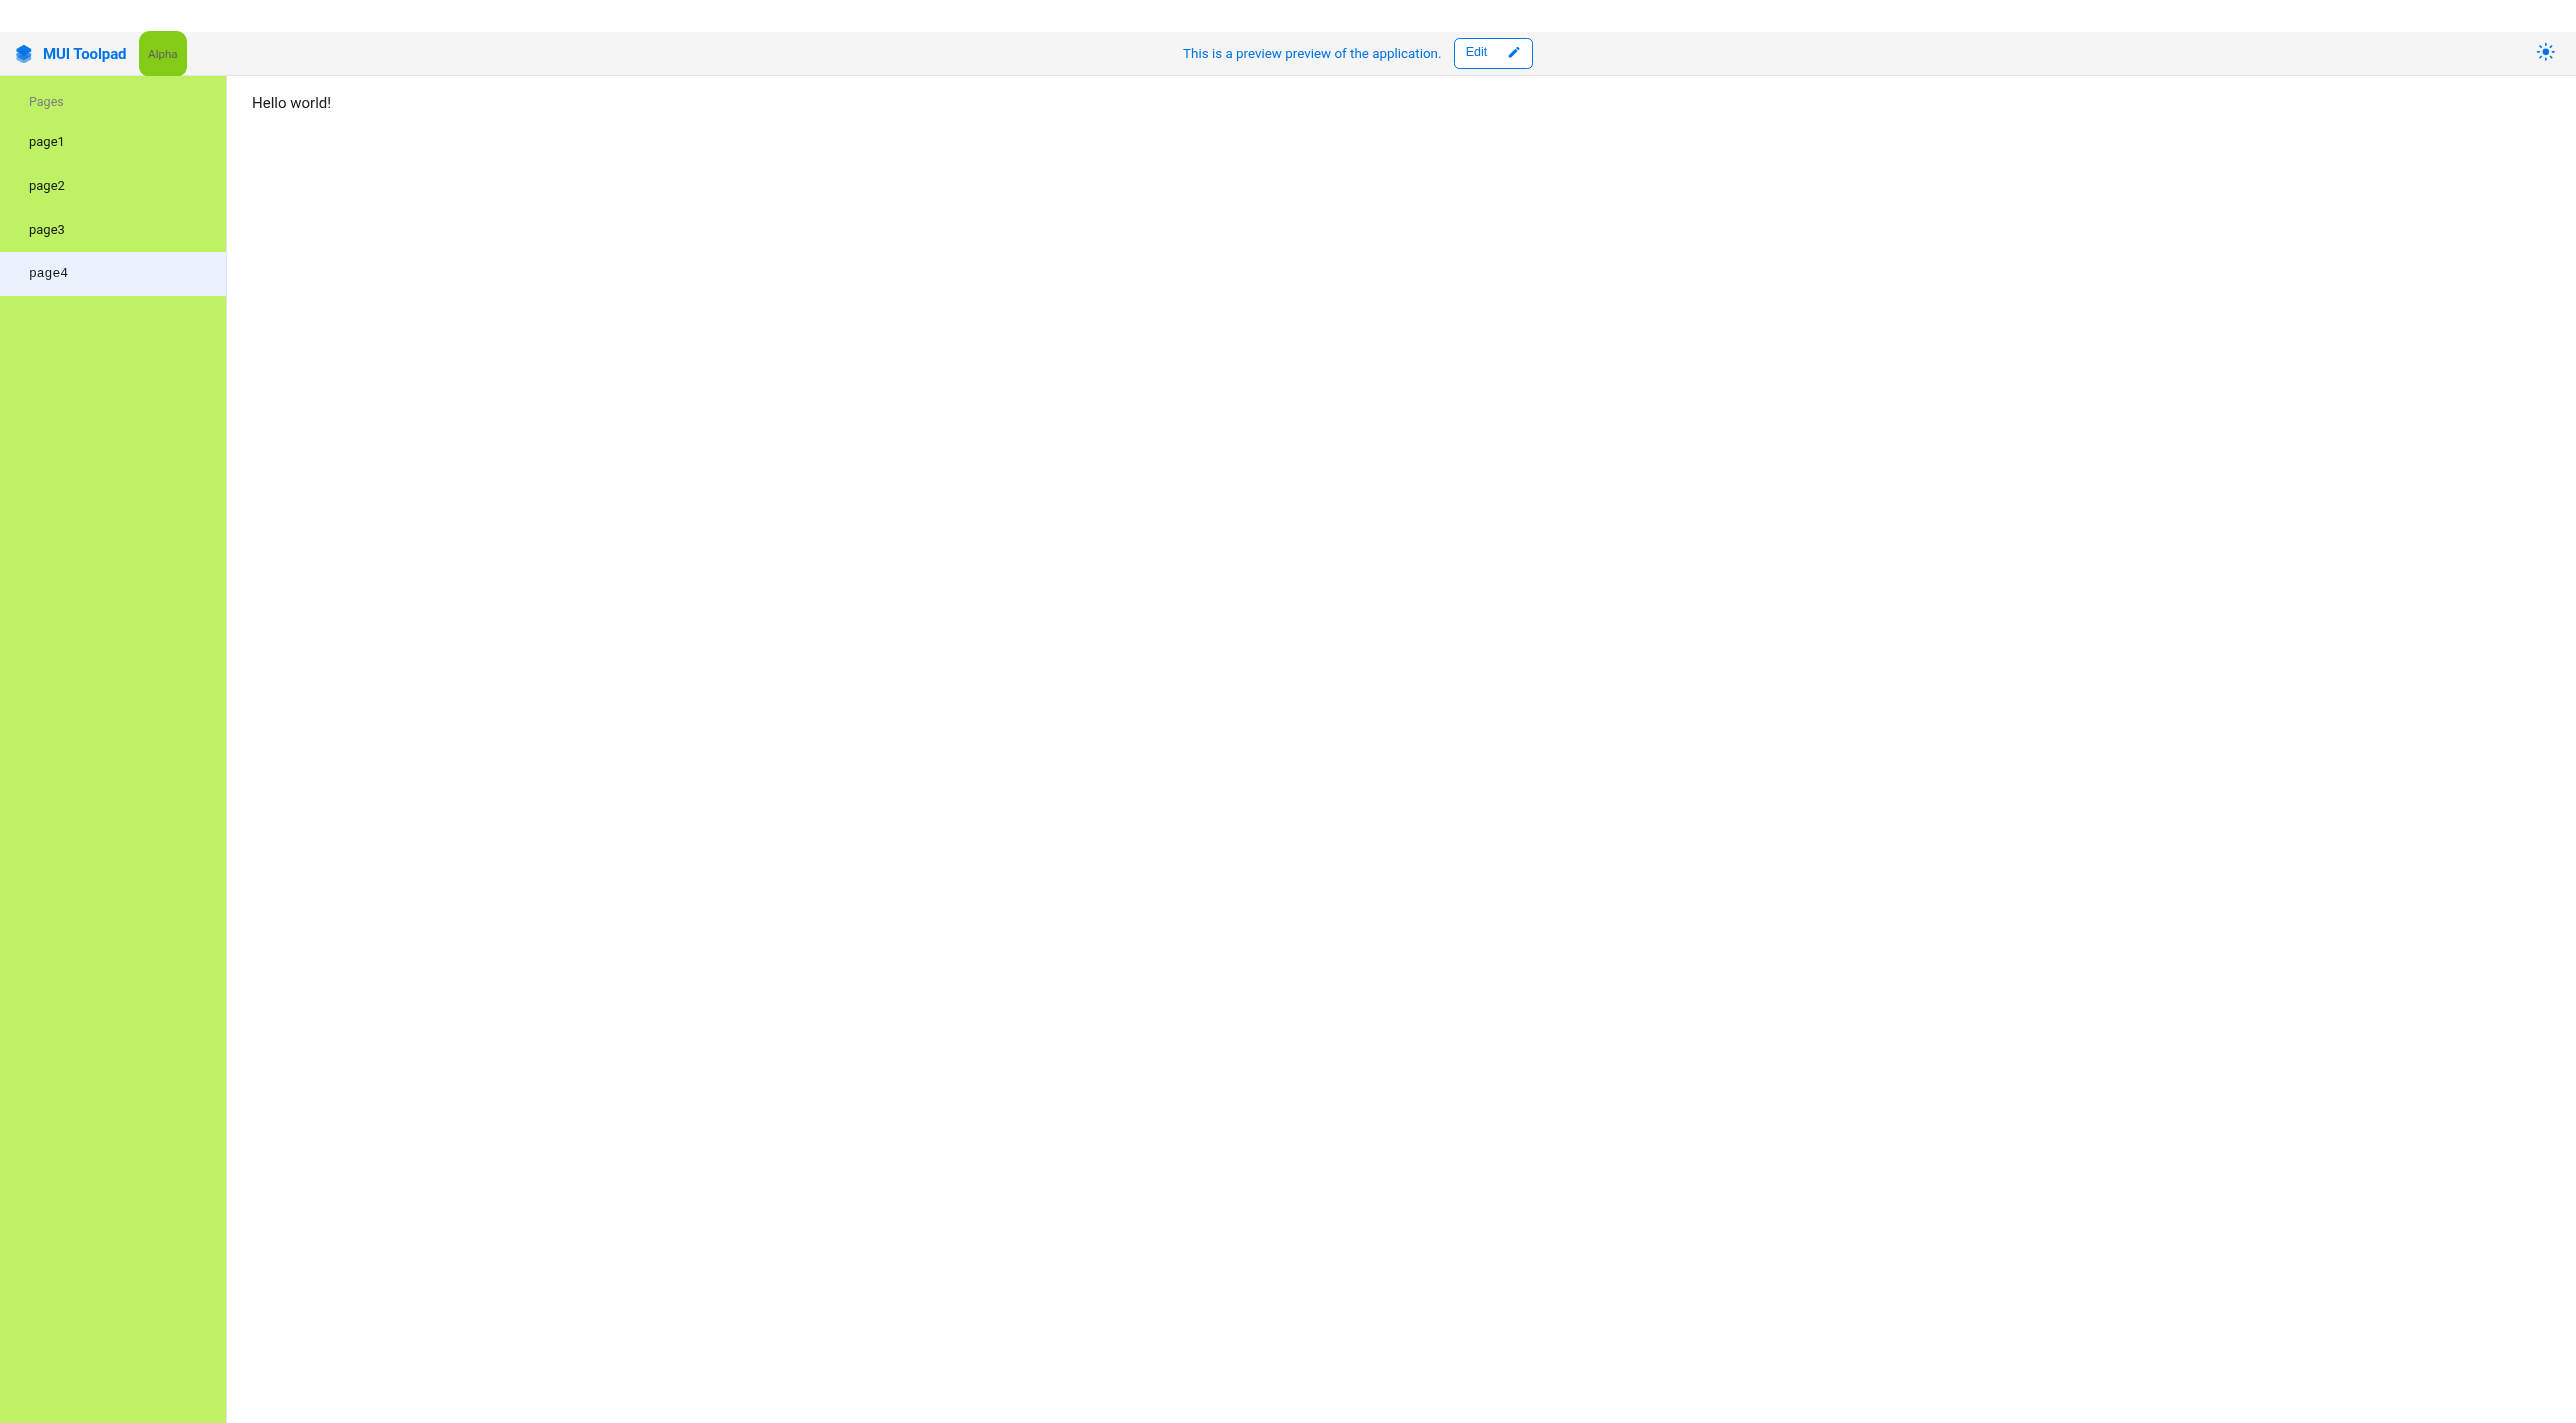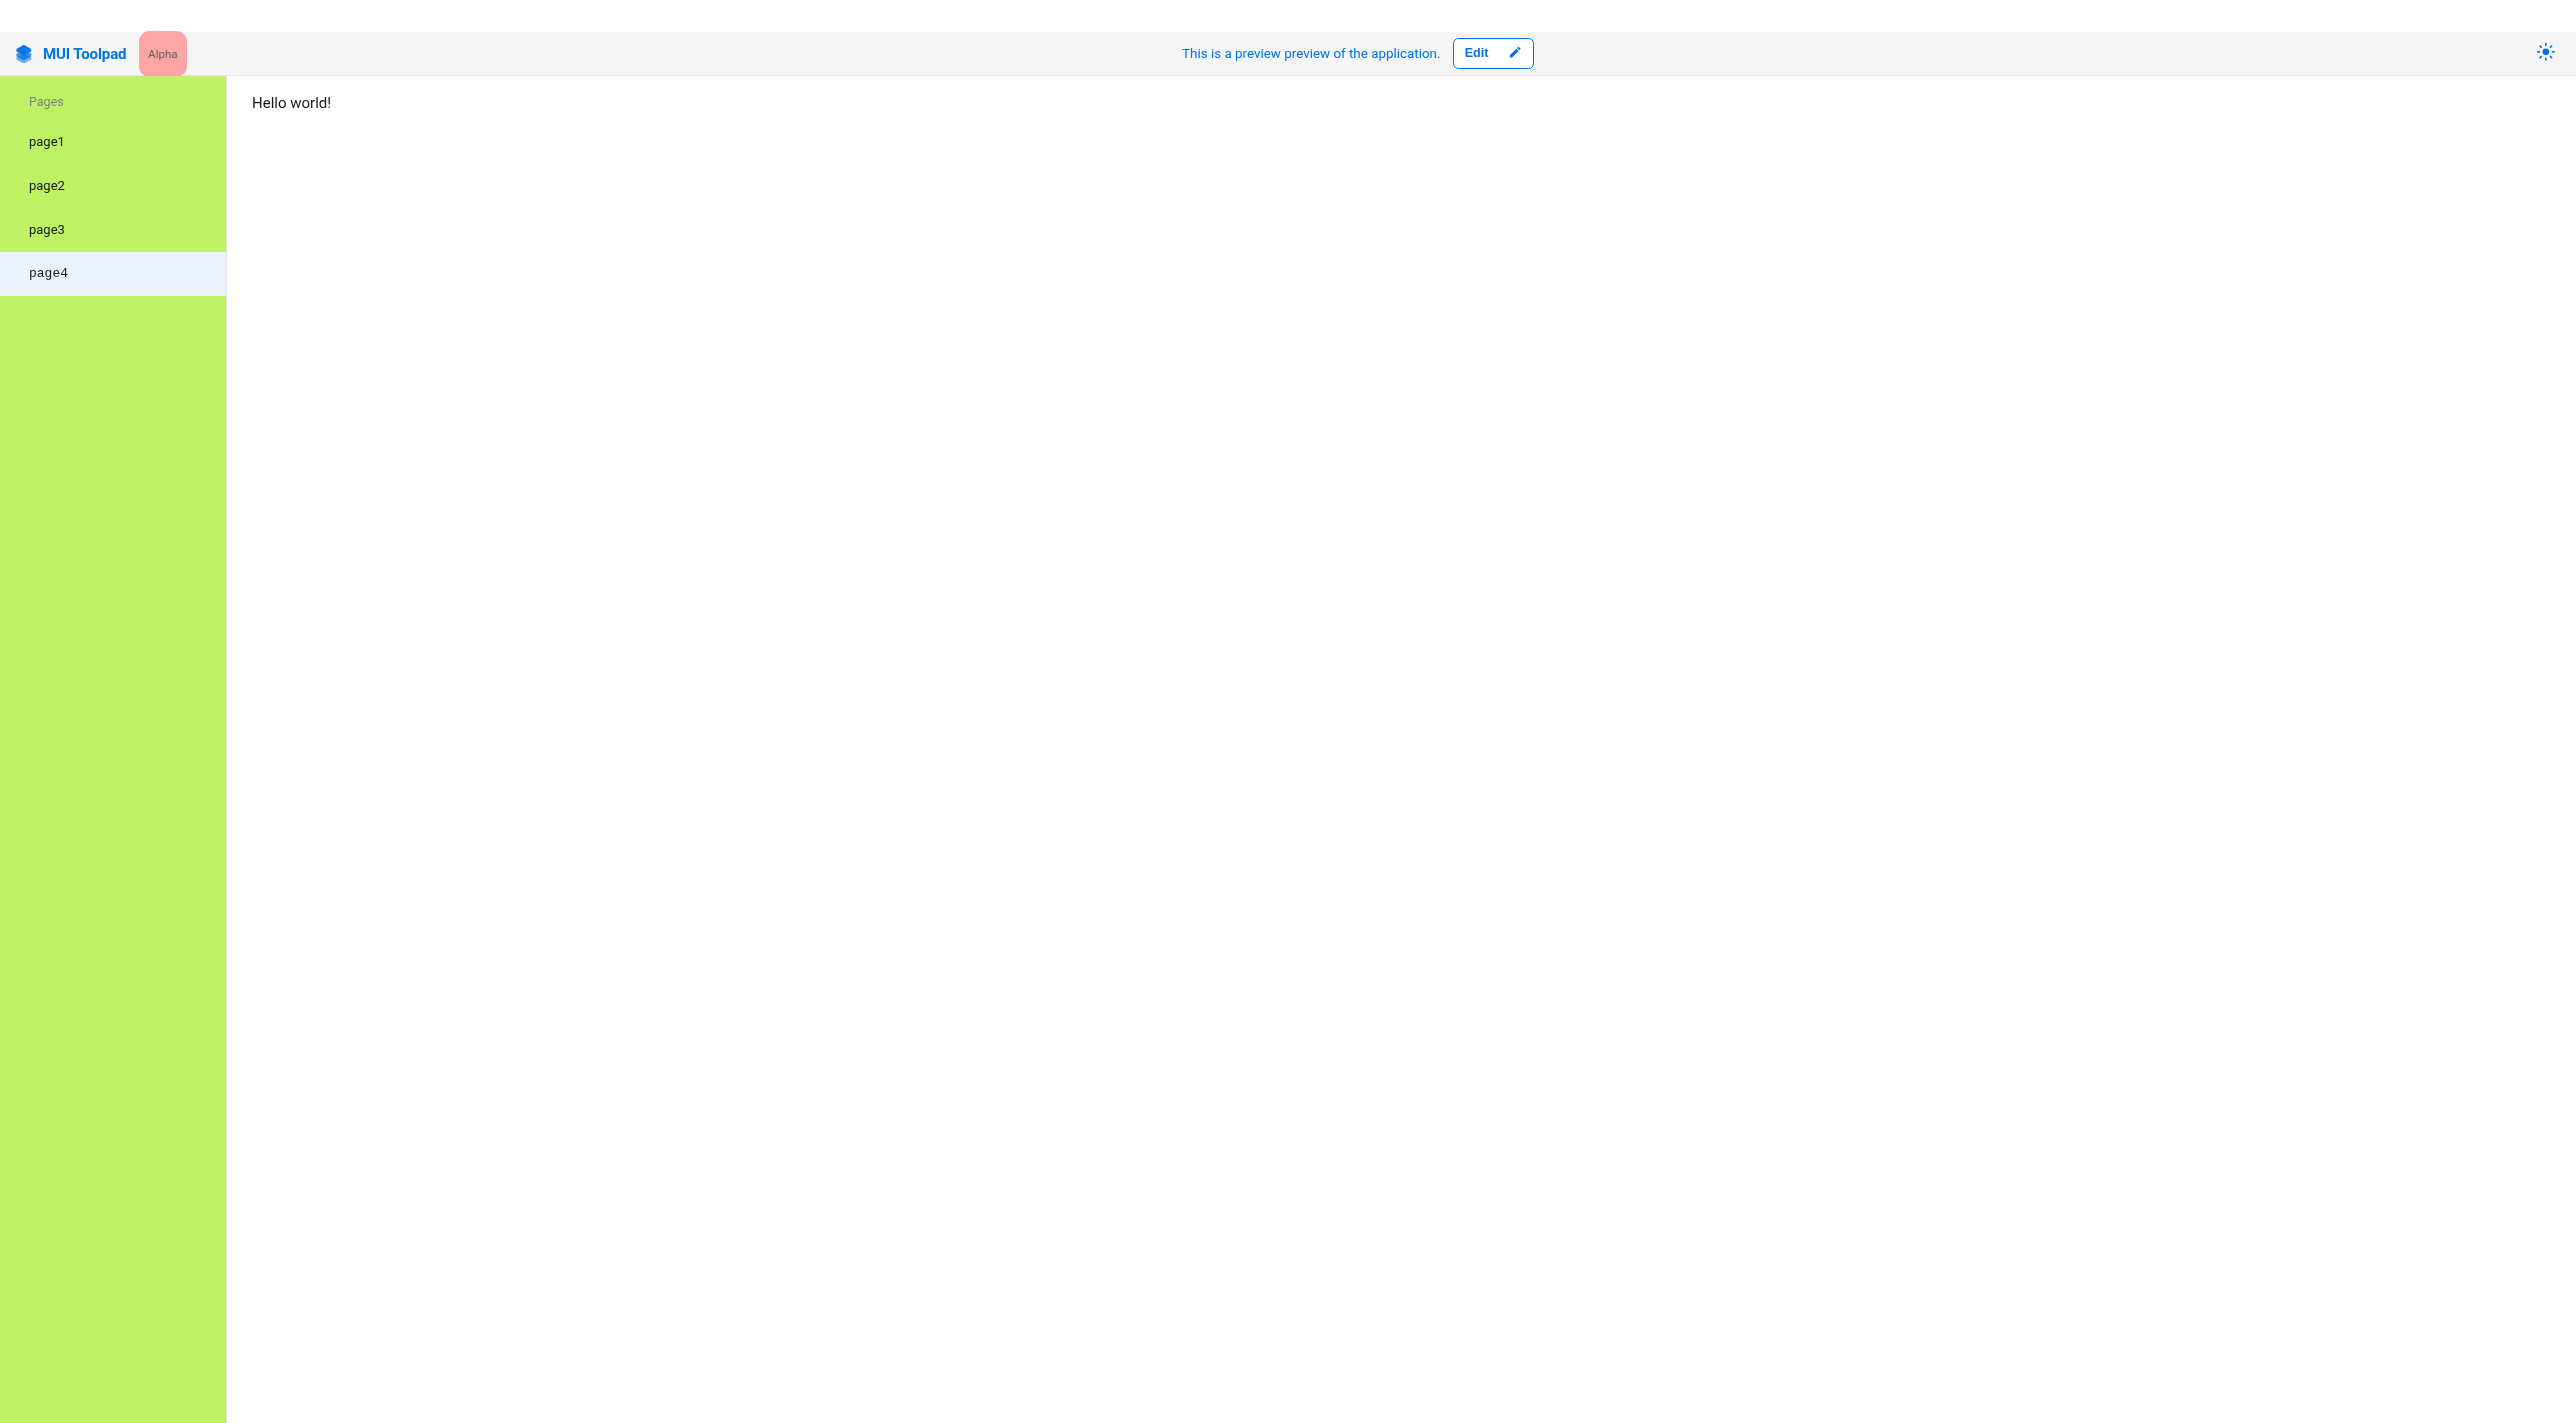--- a/index.html
+++ b/index.html
@@ -53,21 +53,21 @@
     .brand {
       font-size: 15px;
       font-weight: 700;
       color: #0073e6;
       letter-spacing: -0.1px;
     }
 
     .chip {
       display: inline-flex;
       align-items: center;
-      background: #fca5a5;
+      background: #84cc16;
       color: #606060;
       border-radius: 10.7px;
       padding: 16px 9px;
       font-size: 11.6px;
       margin-left: 3.6px;
     }
 
     .header-center {
       flex: 1;
       display: flex;
@@ -76,29 +76,29 @@
       gap: 12.5px;
     }
 
     .preview-text {
       color: #0073e6;
       font-size: 13.4px;
     }
 
     .edit-button {
       display: inline-flex;
-      align-items: center;
+      align-items: flex-start;
       gap: 20px;
       background: #ffffff;
       border: 0.9px solid #0073e6;
       color: #0073e6;
       border-radius: 5.4px;
       padding: 5.4px 10.7px;
       font-size: 12.5px;
-      font-weight: 700;
+      font-weight: 400;
       cursor: pointer;
     }
 
     .edit-button svg {
       width: 14.3px;
       height: 14.3px;
     }
 
     .header-right {
       display: flex;

